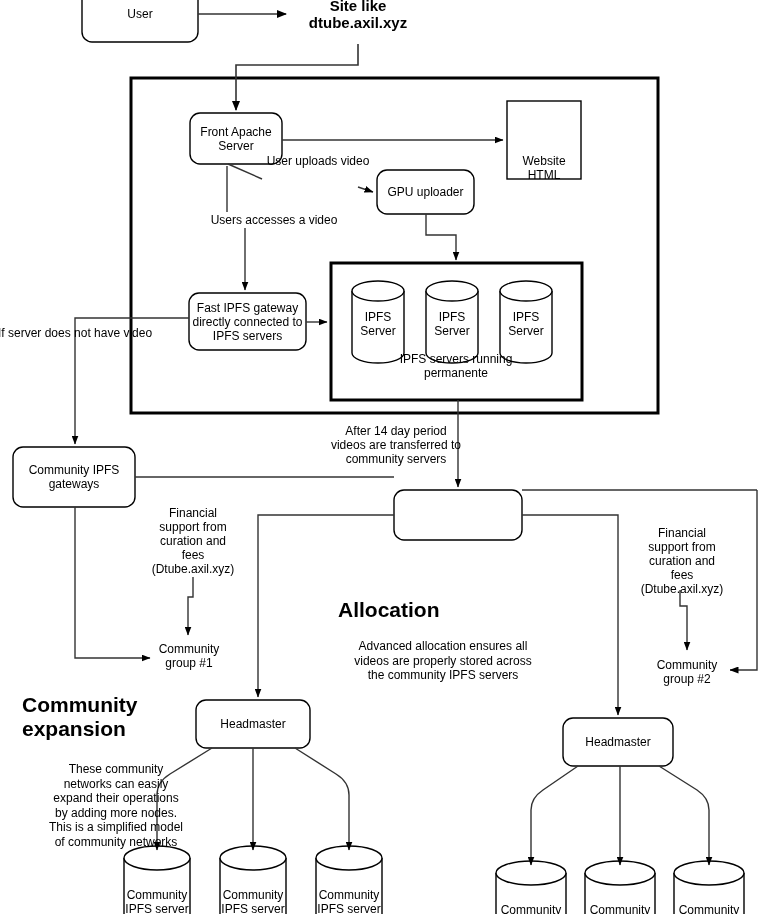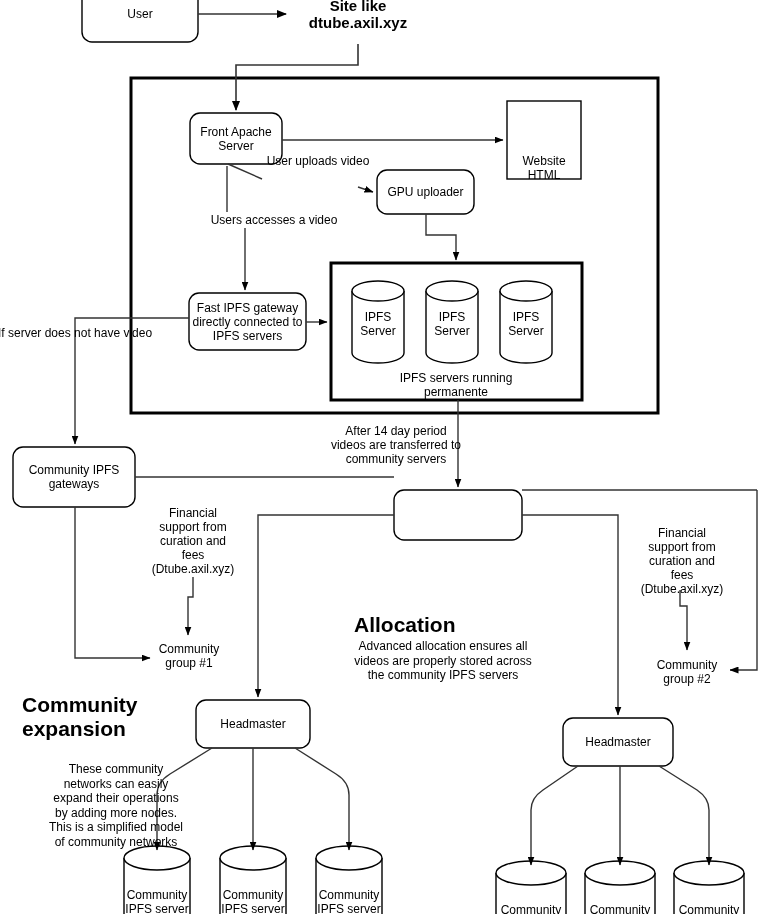--- a/index.html
+++ b/index.html
@@ -202,21 +202,21 @@
 
   <div class="node-text" style="left:377px; top:170px; width:97px; height:44px;">GPU uploader</div>
 
   <div class="node-text" style="left:352px; top:306px; width:52px; height:36px;">IPFS
 Server</div>
   <div class="node-text" style="left:426px; top:306px; width:52px; height:36px;">IPFS
 Server</div>
   <div class="node-text" style="left:500px; top:306px; width:52px; height:36px;">IPFS
 Server</div>
 
-  <div class="lbl" style="left:356px; top:371px; width:200px;text-align:center;">IPFS servers running
+  <div class="lbl" style="left:356px; top:352px; width:200px;text-align:center;">IPFS servers running
 permanente</div>
 
   <div class="node-text" style="left:13px; top:447px; width:122px; height:60px;">Community IPFS
 gateways</div>
 
 
   <div class="lbl" style="left:149px; top:642px; width:80px;">Community
 group #1</div>
 
   <div class="lbl" style="left:647px; top:658px; width:80px;">Community
@@ -252,21 +252,21 @@
 curation and
 fees
 (Dtube.axil.xyz)</div>
 
   <div class="lbl" style="left:636px; top:526px; width:92px;">Financial
 support from
 curation and
 fees
 (Dtube.axil.xyz)</div>
 
-  <div class="heading h-big" style="left:354px; top:598px;margin-top:15px;">Allocation</div>
+  <div class="heading h-big" style="left:338px; top:598px;">Allocation</div>
 
   <div class="para" style="left:338px; top:639px; width:210px;">Advanced allocation ensures all
 videos are properly stored across
 the community IPFS servers</div>
 
   <div class="heading h-big" style="left:22px; top:693px; width:180px;">Community
 expansion</div>
 
   <div class="para" style="left:36px; top:762px; width:160px;">These community
 networks can easily

